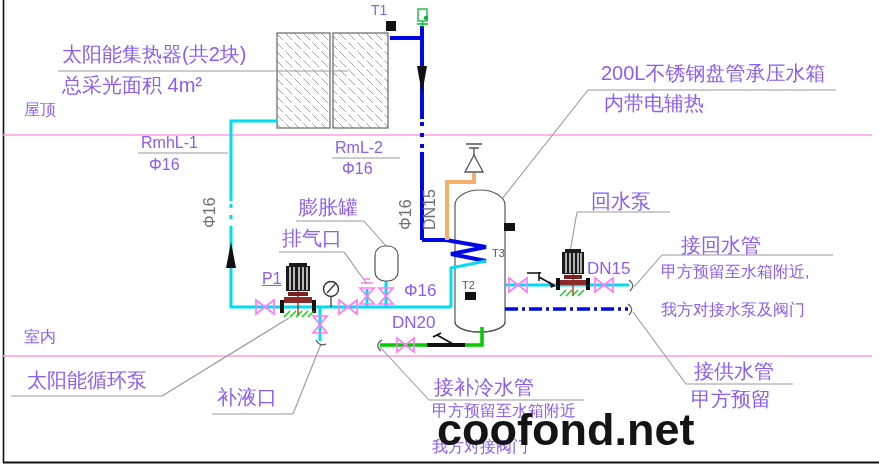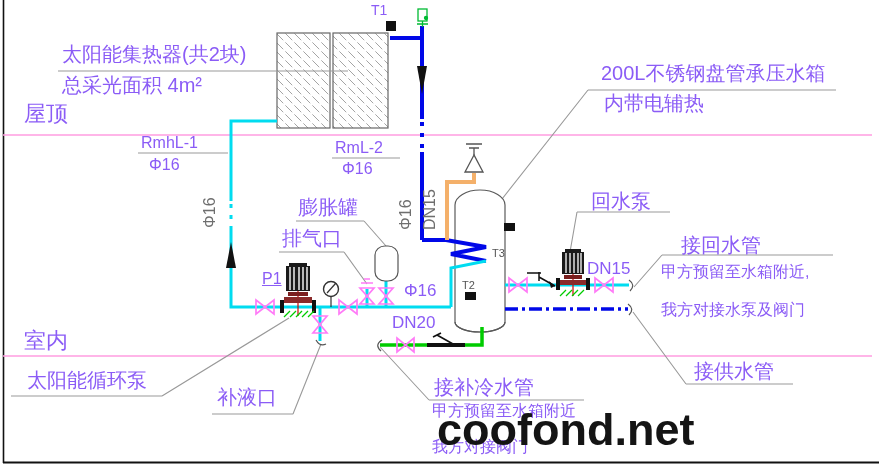--- a/index.html
+++ b/index.html
@@ -4,21 +4,21 @@
 <style>
   html,body{margin:0;padding:0;background:#ffffff;}
   #canvas{position:relative;width:879px;height:471px;background:#ffffff;overflow:hidden;
           font-family:"Liberation Sans","DejaVu Sans",sans-serif;}
   #drawing{position:absolute;left:0;top:0;}
   .lbl{position:absolute;color:#8b5cf6;white-space:nowrap;line-height:1.05;}
   .vtext{position:absolute;color:#6e6e6e;white-space:nowrap;transform:rotate(-90deg);transform-origin:left top;}
   .cad17{font-size:17px;}
   .cad16{font-size:16px;}
   .cad20{font-size:20px;}
-  .cad22{font-size:22px;}
+  .cad22{font-size:16px;}
   .small{font-size:11px;color:#555;}
   .t1{font-size:14px;}
   .watermark{position:absolute;color:#141414;font-size:45px;font-weight:bold;letter-spacing:0px;}
 </style>
 </head>
 <body>
 
 <div id="canvas">
 
 <svg id="drawing" width="879" height="471" viewBox="0 0 879 471">
@@ -222,16 +222,17 @@
 <div class="lbl cad16" style="left:661px;top:302px;text-align:center;">我方对接水泵及阀门</div>
 
 <div class="lbl cad20" style="left:27px;top:370px;">太阳能循环泵</div>
 <div class="lbl cad20" style="left:217px;top:387px;">补液口</div>
 
 <div class="lbl cad20" style="left:434px;top:377px;">接补冷水管</div>
 <div class="lbl cad16" style="left:432px;top:404px;font-family:Liberation Mono, monospace;">甲方预留至水箱附近</div>
 <div class="lbl cad16" style="left:432px;top:439px;">我方对接阀门</div>
 
 <div class="lbl cad20" style="left:694px;top:361px;">接供水管</div>
+<div class="lbl cad20" style="left:691px;top:389px;">甲方预留</div>
 
 <div class="watermark" style="left:437px;top:404px;">coofond.net</div>
 
 </div>
 
 </body></html>

